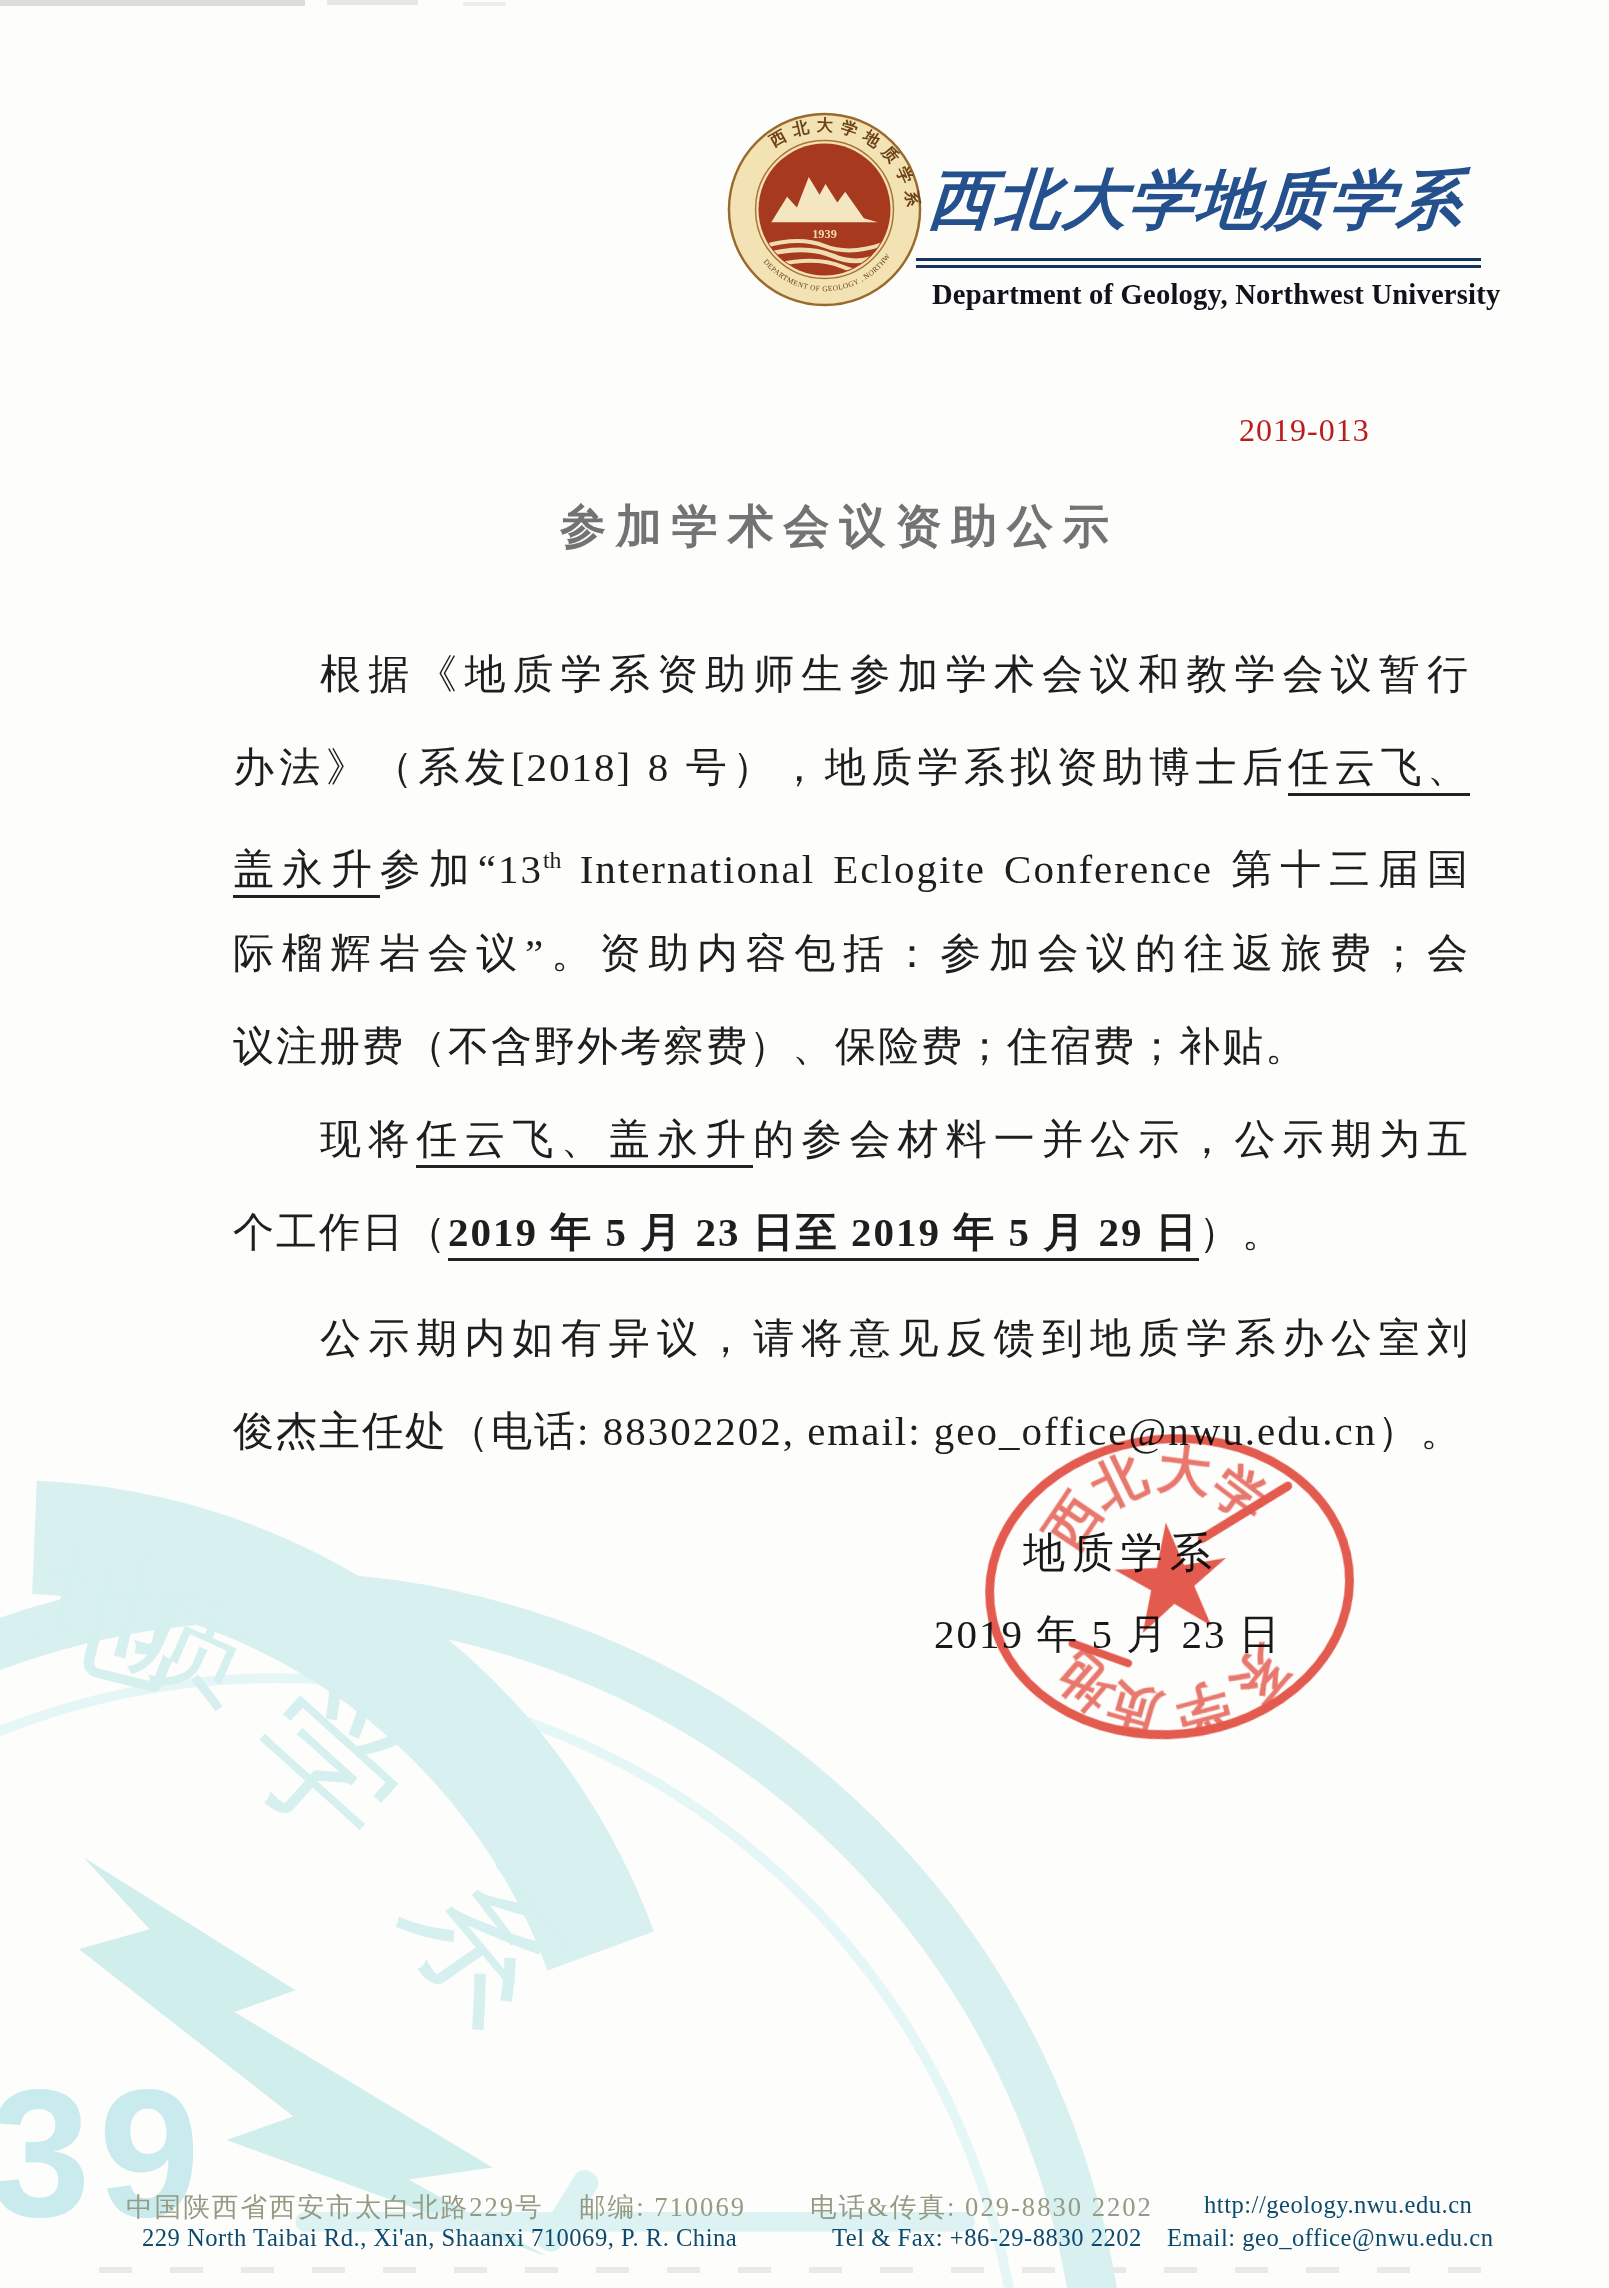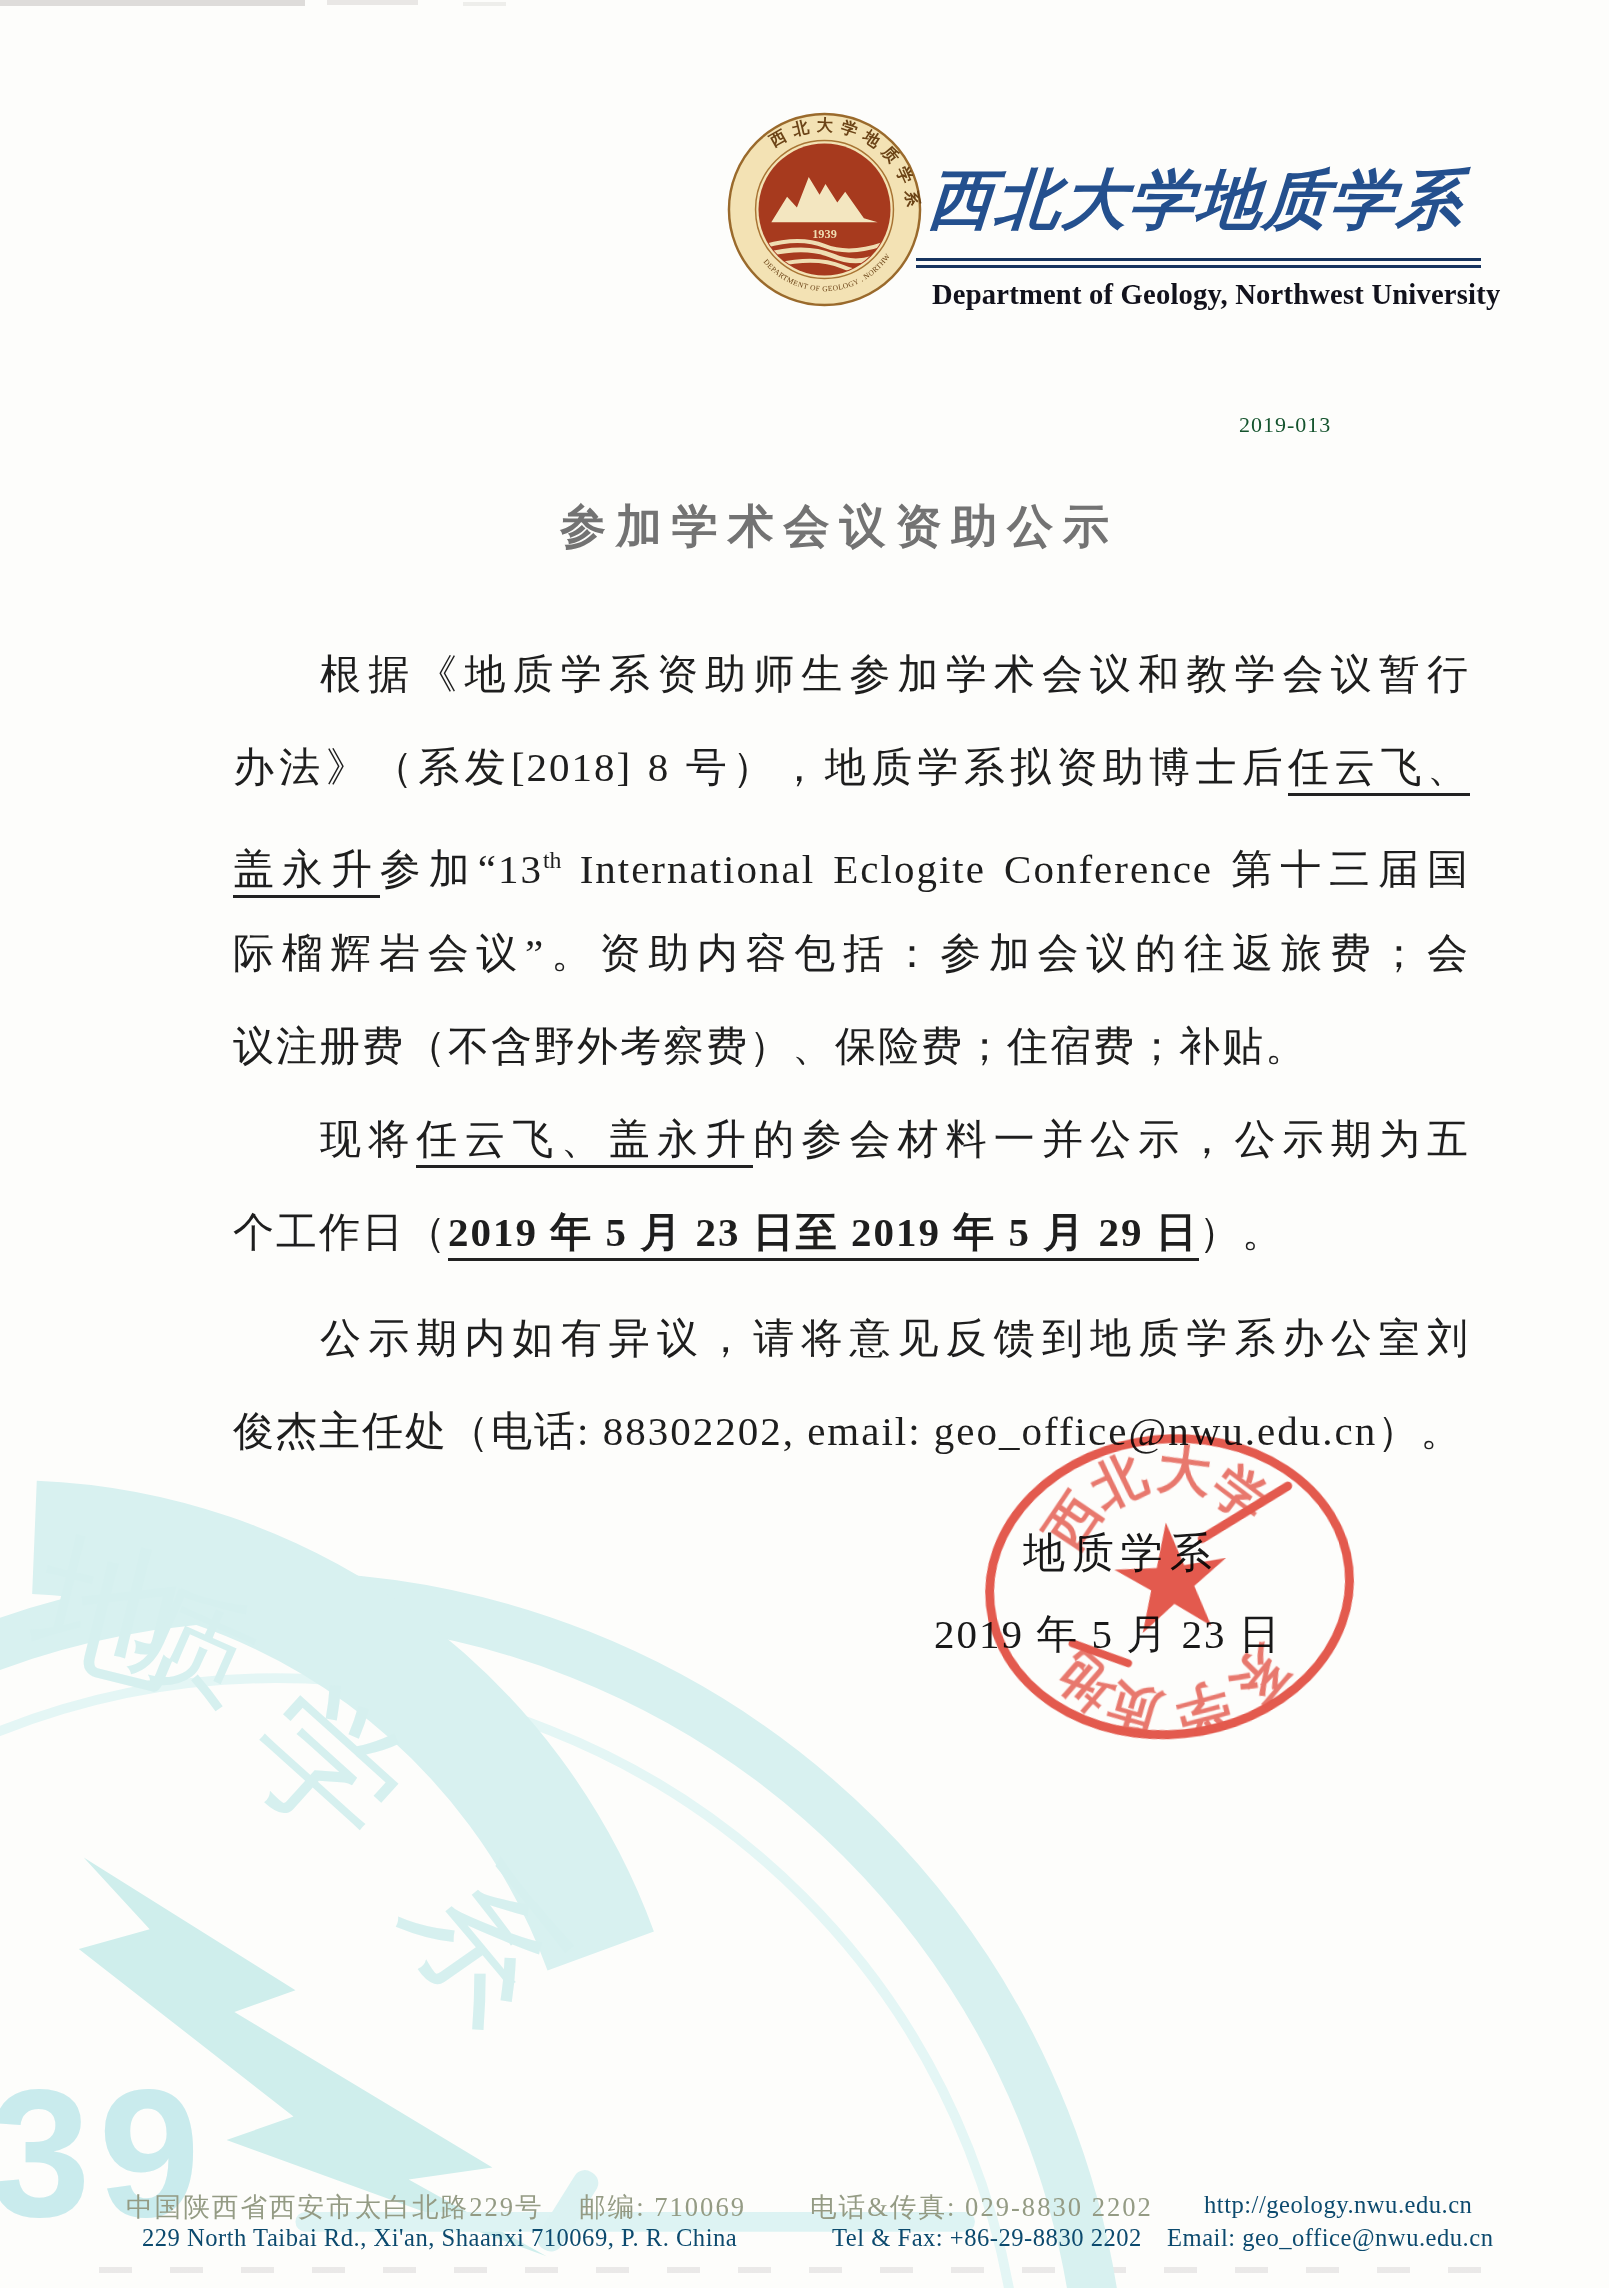--- a/index.html
+++ b/index.html
@@ -21,21 +21,21 @@
   }
   #brand-rule{
     position:absolute;left:916px;top:258px;width:565px;height:3.9px;
     border-top:3px solid #17345f;border-bottom:3.9px solid #17345f;
   }
   #brand-en{
     position:absolute;left:932px;top:279px;width:566px;
     font-size:28.6px;font-weight:700;color:#12121c;letter-spacing:0.2px;white-space:nowrap;
   }
   
-  #doc-number{position:absolute;left:1239px;top:412px;font-size:22px;color:#14532d;letter-spacing:1px;}
+  #doc-number{position:absolute;left:1239px;top:412px;font-size:32px;color:#b91c1c;letter-spacing:1px;}
   #doc-title{
     position:absolute;left:560px;top:496px;font-size:46px;font-weight:700;
     letter-spacing:9.9px;color:#737373;white-space:nowrap;
   }
   
   #body-paragraphs{position:absolute;left:233px;top:0;width:1237px;}
   .para{position:absolute;left:0;width:1237px;}
   .para0{top:628px;} .para1{top:1093px;} .para2{top:1292px;}
   .bodyline{
     height:93px;line-height:93px;font-size:41px;letter-spacing:2px;

